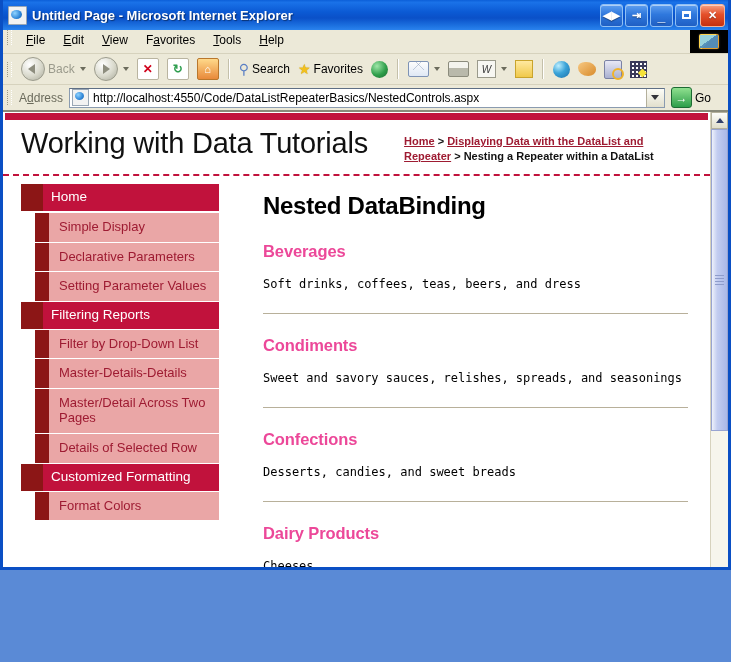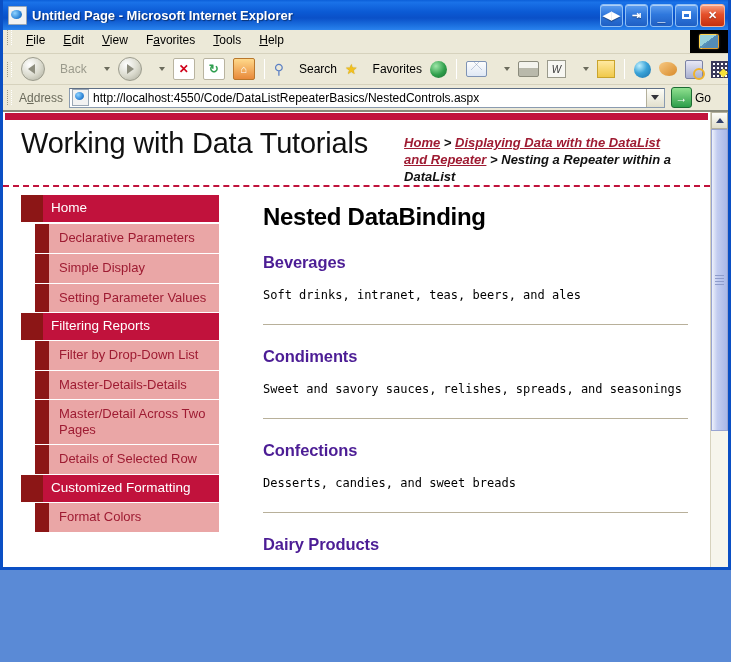--- a/index.html
+++ b/index.html
@@ -136,21 +136,21 @@
     display: flex;
     align-items: center;
     border-bottom: 1px solid #d6d2bd;
   }
   .tb-item {
     display: flex; align-items: center;
     padding: 2px 4px;
     font-size: 12px;
     color: #000;
     white-space: nowrap;
-    gap: 15px;
+    gap: 3px;
   }
   .tb-item.disabled { color: #9a9a8c; }
   .tb-sep { width: 1px; height: 20px; background: #c4c0aa; margin: 0 5px; border-right: 1px solid #fff; }
   .caret {
     width: 0; height: 0;
     border-left: 3px solid transparent;
     border-right: 3px solid transparent;
     border-top: 4px solid #6b6b5c;
     margin-left: 2px;
   }
@@ -366,27 +366,26 @@
     color: #111;
     font-weight: normal;
     white-space: nowrap;
     flex: 0 0 auto;
     letter-spacing: -0.2px;
     line-height: 1.2;
   }
   .breadcrumb {
     flex: 1 1 auto;
     margin-left: 36px;
-    font-size: 13px;
+    font-size: 11px;
     font-weight: bold;
     color: #111;
     line-height: 1.32;
     padding-top: 8px;
     max-width: 270px;
-    font-style: italic;
   }
   .breadcrumb a {
     color: #9e1b32;
     text-decoration: underline;
   }
 
   .page-body { display: flex; align-items: flex-start; }
 
   
   .sidebar {
@@ -441,21 +440,21 @@
   .content h1 {
     margin: 0 0 22px 0;
     font-size: 24px;
     font-weight: bold;
     color: #000;
     letter-spacing: -0.3px;
   }
   .cat-name {
     font-size: 16.5px;
     font-weight: bold;
-    color: #4c1d95;
+    color: #ec4899;
     margin: 0 0 16px 0;
     letter-spacing: -0.1px;
   }
   .cat-desc {
     font-family: "DejaVu Sans Mono", "Liberation Mono", monospace;
     font-size: 12px;
     color: #000;
     margin: 0 0 22px 0;
   }
   .cat-rule {
@@ -705,25 +704,25 @@
         <div class="sidebar" id="sidebar">
             <div class="nav-top">
               <span class="bar"></span>
               <span class="lbl">Home</span>
             </div>
             <div class="nav-top">
               <span class="bar"></span>
             </div>
             <div class="nav-sub">
               <span class="bar"></span>
+              <span class="lbl">Simple Display</span>
+            </div>
+            <div class="nav-sub">
+              <span class="bar"></span>
               <span class="lbl">Declarative Parameters</span>
-            </div>
-            <div class="nav-sub">
-              <span class="bar"></span>
-              <span class="lbl">Simple Display</span>
             </div>
             <div class="nav-sub">
               <span class="bar"></span>
               <span class="lbl">Setting Parameter Values</span>
             </div>
             <div class="nav-top">
               <span class="bar"></span>
               <span class="lbl">Filtering Reports</span>
             </div>
             <div class="nav-sub">
@@ -748,21 +747,21 @@
             </div>
             <div class="nav-sub">
               <span class="bar"></span>
               <span class="lbl">Format Colors</span>
             </div>
           </div>
         <div class="content">
           <h1>Nested DataBinding</h1>
           <div id="category-list">
               <div class="cat-name">Beverages</div>
-              <div class="cat-desc">Soft drinks, intranet, teas, beers, and ales</div>
+              <div class="cat-desc">Soft drinks, coffees, teas, beers, and dress</div>
               <hr class="cat-rule">
               <div class="cat-name">Condiments</div>
               <div class="cat-desc">Sweet and savory sauces, relishes, spreads, and seasonings</div>
               <hr class="cat-rule">
               <div class="cat-name">Confections</div>
               <div class="cat-desc">Desserts, candies, and sweet breads</div>
               <hr class="cat-rule">
               <div class="cat-name">Dairy Products</div>
               <div class="cat-desc">Cheeses</div>
             </div>

